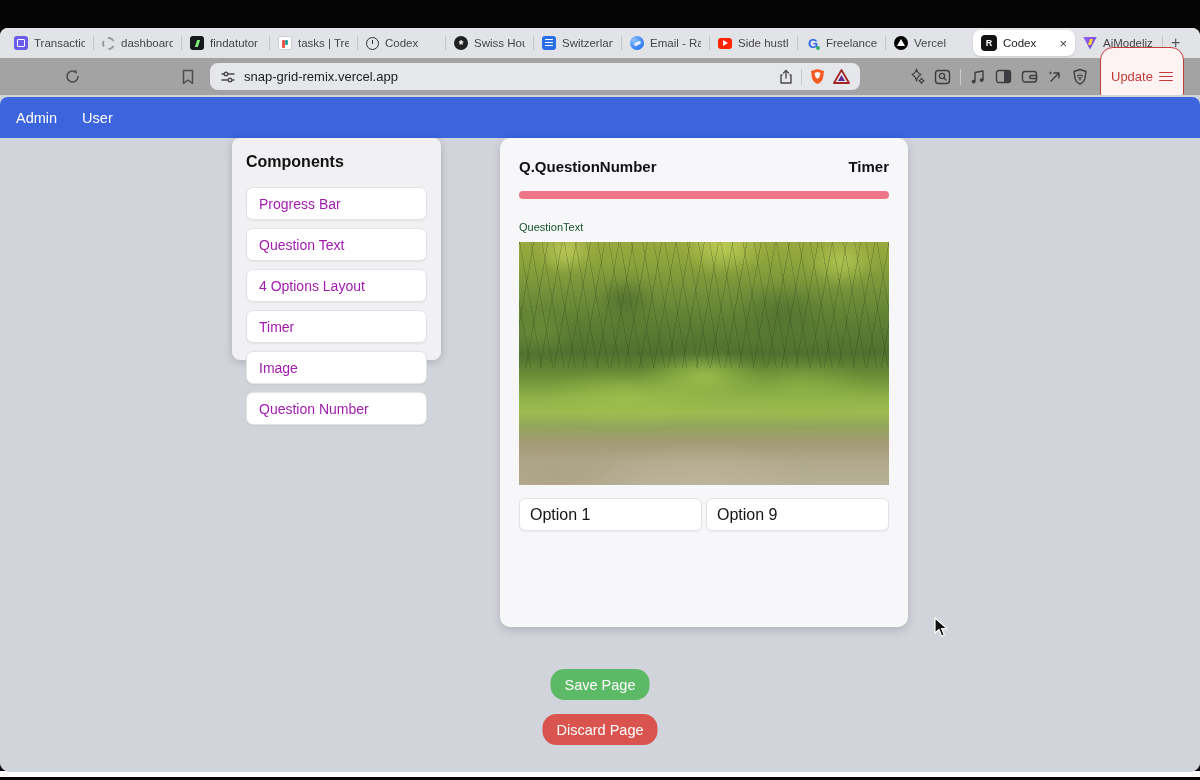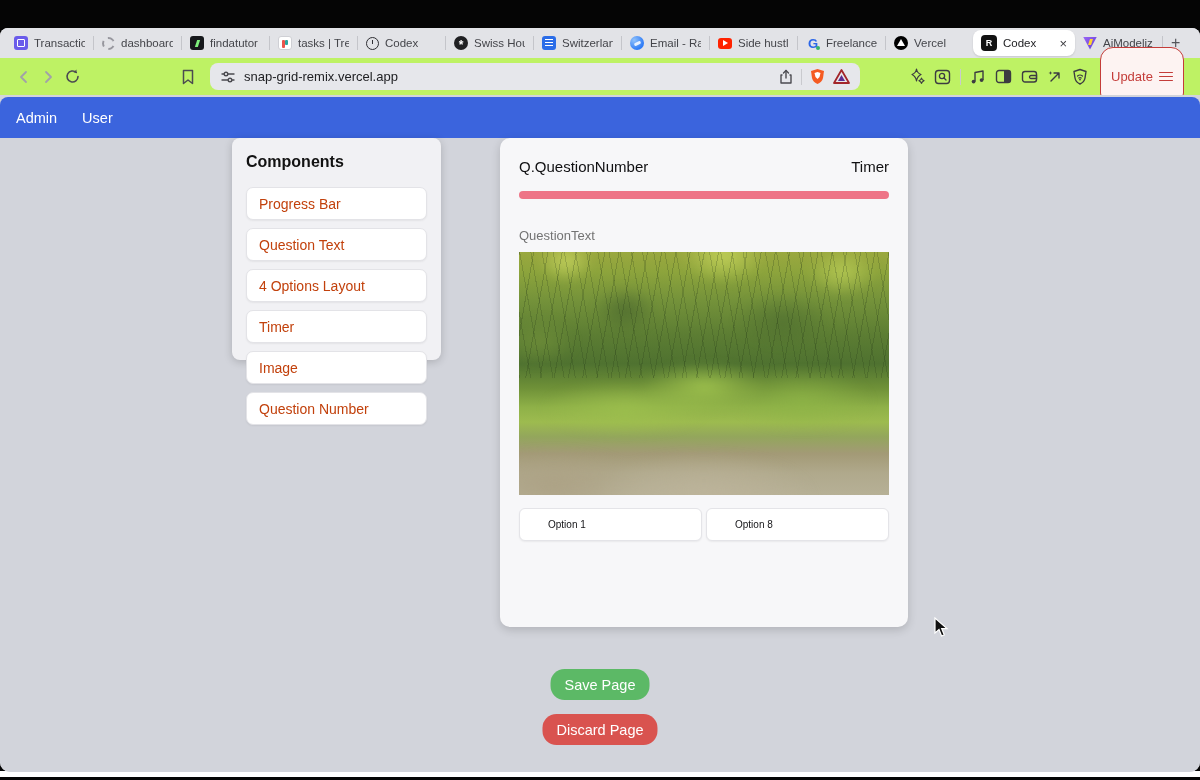--- a/index.html
+++ b/index.html
@@ -48,21 +48,21 @@
   .fav-youtube::after { content:""; border-left:5px solid #fff; border-top:3px solid transparent; border-bottom:3px solid transparent; margin-left:1px; }
   .fav-freelance { font-size:13px; font-weight:bold; color:#2a66e8; }
   .fav-freelance::after { content:""; position:absolute; right:0; bottom:0; width:4px; height:4px; border-radius:50%; background:#35b26a; }
   .fav-vercel { background:#000; border-radius:50%; }
   .fav-vercel::after { content:""; border-bottom:7px solid #fff; border-left:4.5px solid transparent; border-right:4.5px solid transparent; margin-top:-1px; }
   .fav-remix { background:#121212; border-radius:4px; width:16px; height:16px; color:#fff; font-weight:bold; font-size:9px; }
   .fav-vite { width:14px; height:13px; background:linear-gradient(135deg,#9a63f5,#5f3fd4); clip-path:polygon(0 0,100% 0,50% 100%); }
   .fav-vite::after { content:""; width:3px; height:6px; background:#ffd62e; transform:skewX(-18deg); margin-top:-2px; }
 
   
-  .toolbar { height:37px; background:#bef264; display:flex; align-items:center; padding:0 12px; flex:0 0 auto; }
+  .toolbar { height:37px; background:#a3a3a3; display:flex; align-items:center; padding:0 12px; flex:0 0 auto; }
   .nav-ico { display:inline-flex; align-items:center; justify-content:center; width:24px; height:24px; flex:0 0 auto; }
   .urlfield { margin-left:10px; width:650px; height:27px; background:#e6e7eb; border-radius:8px;
               display:flex; align-items:center; padding:0 10px; flex:0 0 auto; }
   .url-text { font-size:13px; color:#202124; margin-left:8px; flex:1 1 auto; }
   .field-right { display:flex; align-items:center; gap:8px; }
   .vdiv { width:1px; height:16px; background:#c9cace; }
   .ext-group { display:flex; align-items:center; gap:9px; margin-left:48px; }
   .update-pill { margin-left:12px; display:flex; align-items:center; gap:6px; border:1.5px solid #c43c39;
                  color:#c43c39; background:#fdf3f2; border-radius:13px; padding:21px 10px; font-size:13px; }
   .burger { display:inline-block; width:14px; }
@@ -73,30 +73,30 @@
   .navbar { position:absolute; left:0; top:2px; width:1200px; height:41px; background:#3b64dd;
             border-radius:8px 8px 0 0; display:flex; align-items:center; padding:0 16px; gap:25px; }
   .nav-link { color:#fff; font-size:14.5px; cursor:pointer; }
   .page { position:absolute; left:0; top:43px; width:1200px; bottom:0; }
 
   
   .components { position:absolute; left:232px; top:0px; width:209px; height:222px; background:#f1f1f4;
                 border-radius:8px; box-shadow:0 2px 8px rgba(0,0,0,.18); padding:15px 14px; }
   .components h2 { font-size:16px; font-weight:bold; color:#121212; margin-bottom:16px; }
   .comp-item { background:#fff; border:1px solid #e3e3e7; border-radius:7px; height:33px; display:flex;
-               align-items:center; padding:0 12px; font-size:14px; color:#c2410c; margin-bottom:8px;
+               align-items:center; padding:0 12px; font-size:14px; color:#a21caf; margin-bottom:8px;
                box-shadow:0 1px 2px rgba(0,0,0,.06); cursor:grab; }
 
   
   .preview { position:absolute; left:500px; top:0px; width:408px; height:489px; background:#f7f7f9;
              border-radius:10px; box-shadow:0 3px 10px rgba(0,0,0,.16); padding:20px 19px; }
   .preview-header { display:flex; justify-content:space-between; align-items:center; }
-  .preview-header span { font-size:15px; font-weight:normal; color:#101012; }
+  .preview-header span { font-size:15px; font-weight:bold; color:#101012; }
   .progressbar { margin-top:16px; height:8px; border-radius:4px; background:#ee7487; }
-  .qtext { margin-top:29px; font-size:13px; color:#737373; }
+  .qtext { margin-top:22px; font-size:11px; color:#14532d; }
   .preview-image { margin-top:9px; width:370px; height:243px; position:relative; overflow:hidden;
       background:linear-gradient(180deg,#9aa83f 0%,#8da43c 8%,#74923a 20%,#5c7d33 34%,#4f7230 46%,
         #6f9138 56%,#8fb148 64%,#9dbb4f 70%,#93a65c 76%,#a39a76 83%,#b0a98c 91%,#b6b096 100%); }
   .preview-image::before { content:""; position:absolute; inset:-12px; filter:blur(5px);
       background:
         radial-gradient(40px 30px at 15% 8%,  rgba(214,226,106,.65), transparent 70%),
         radial-gradient(60px 40px at 55% 6%,  rgba(206,222,98,.7),  transparent 70%),
         radial-gradient(50px 35px at 85% 12%, rgba(194,212,91,.7),  transparent 70%),
         radial-gradient(45px 34px at 30% 26%, rgba(61,90,42,.55),   transparent 70%),
         radial-gradient(70px 40px at 70% 30%, rgba(68,100,45,.5),   transparent 70%),
@@ -105,21 +105,21 @@
         radial-gradient(120px 40px at 30% 63%,rgba(159,194,78,.7),  transparent 70%),
         radial-gradient(100px 45px at 75% 60%,rgba(143,182,71,.7),  transparent 70%),
         radial-gradient(150px 60px at 50% 96%,rgba(189,180,155,.9), transparent 75%),
         radial-gradient(120px 50px at 12% 92%,rgba(171,159,130,.8), transparent 75%); }
   .preview-image::after { content:""; position:absolute; left:0; top:0; right:0; height:52%; opacity:.8;
       background:
         repeating-linear-gradient(100deg, rgba(40,60,25,.30) 0 1px, transparent 1px 14px),
         repeating-linear-gradient(80deg,  rgba(35,55,22,.25) 0 1px, transparent 1px 11px); }
   .options { margin-top:13px; display:grid; grid-template-columns:1fr 1fr; column-gap:4px; row-gap:9px; }
   .option { background:#fff; border:1px solid #e4e4e8; border-radius:6px; height:33px; display:flex;
-            align-items:center; padding:0 28px; font-size:10px; color:#141417;
+            align-items:center; padding:0 10px; font-size:16px; color:#141417;
             box-shadow:0 1px 2px rgba(0,0,0,.06); cursor:pointer; }
 
   
   .btn { position:absolute; left:50%; transform:translateX(-50%); height:31px; border:none; border-radius:14px;
          color:#fff; font-size:14.5px; font-family:inherit; padding:0 14px; cursor:pointer; }
   .btn-save { top:531px; background:#5cb966; }
   .btn-discard { top:576px; background:#d9534f; }
 
   
   .cursor { position:absolute; left:934px; top:617px; }
@@ -342,21 +342,21 @@
         <div class="preview">
           <div class="preview-header">
             <span>Q.QuestionNumber</span>
             <span>Timer</span>
           </div>
           <div class="progressbar"></div>
           <div class="qtext">QuestionText</div>
           <div class="preview-image"></div>
           <div class="options">
             <div class="option">Option 1</div>
-            <div class="option">Option 8</div>
+            <div class="option">Option 9</div>
           </div>
         </div>
 
         <button class="btn btn-save">Save Page</button>
         <button class="btn btn-discard">Discard Page</button>
       </div>
     </div>
   </div>
 
   <div class="cursor">

